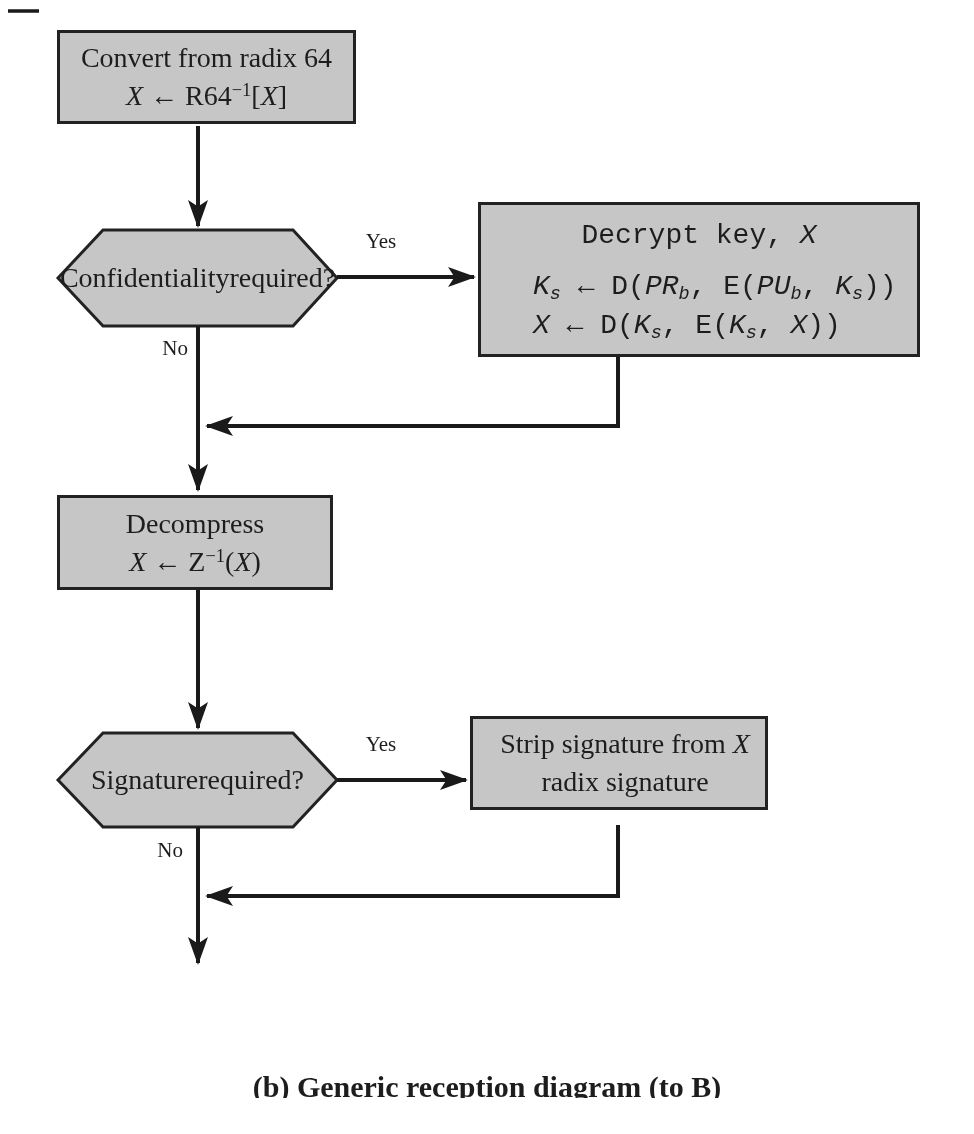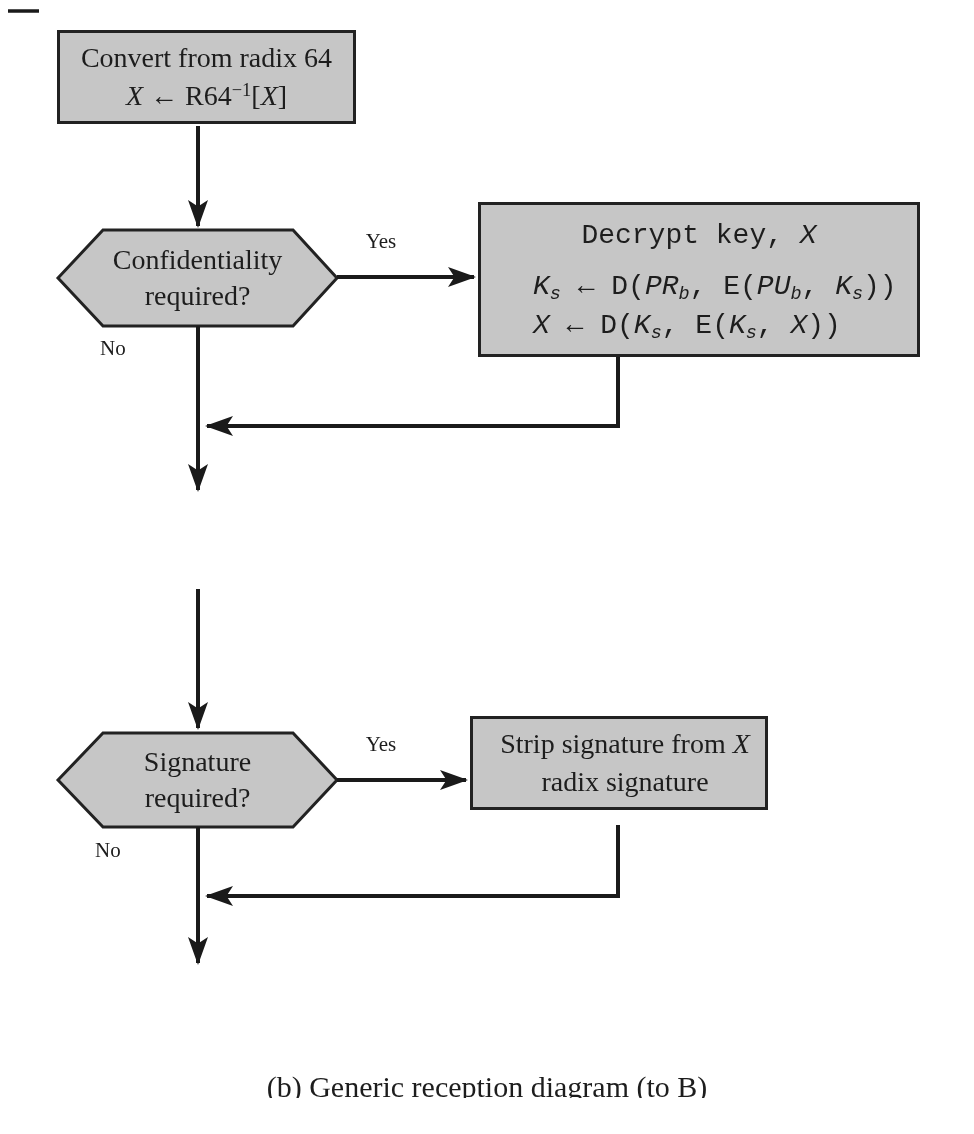--- a/index.html
+++ b/index.html
@@ -17,28 +17,28 @@
     position:absolute;box-sizing:border-box;
     background:var(--node-fill,#c6c6c6);
     border:3px solid var(--node-border,#222222);
     display:flex;flex-direction:column;align-items:center;justify-content:center;
     font-size:28px;line-height:1.34;text-align:center;
   }
   .node.decrypt{justify-content:flex-start;align-items:stretch;padding:12px 8px 8px 8px;font-family:Liberation Mono, monospace;}
   .decrypt-title{text-align:center;}
   .decrypt-formulas{margin-top:13px;padding-left:44px;text-align:left;}
   .hexlabel{
-    position:absolute;display:flex;flex-direction:column;align-items:center;justify-content:center;
+    position:absolute;display:flex;flex-direction:row;align-items:center;justify-content:center;
     font-size:28px;line-height:1.3;text-align:center;pointer-events:none;
   }
   .edge-label{position:absolute;font-size:21px;}
-  .edge-label.no{font-family:Liberation Serif, serif;}
+  .edge-label.no{text-align:right;font-family:Liberation Serif, serif;}
   .caption{
     position:absolute;left:0;right:0;top:1070px;text-align:center;
-    font-weight:normal;font-size:30px;
+    font-weight:bold;font-size:30px;
   }
   .rt-i{font-style:italic;}
   .rt-sub{font-style:italic;font-size:66%;vertical-align:-0.28em;}
   .rt-sup{font-size:66%;vertical-align:0.5em;}
 </style>
 </head>
 <body>
 
 <div class="canvas">
 
@@ -78,20 +78,24 @@
   </div>
 
   <div class="node decrypt" style="left:478px;top:202px;width:442px;height:155px;">
     <div class="decrypt-title"><span class="rt-r">Decrypt key, </span><span class="rt-i">X</span></div>
     <div class="decrypt-formulas">
       <div><span class="rt-i">K</span><span class="rt-sub">s</span><span class="rt-r"> ← D(</span><span class="rt-i">PR</span><span class="rt-sub">b</span><span class="rt-r">, E(</span><span class="rt-i">PU</span><span class="rt-sub">b</span><span class="rt-r">, </span><span class="rt-i">K</span><span class="rt-sub">s</span><span class="rt-r">))</span></div>
       <div><span class="rt-i">X</span><span class="rt-r"> ← D(</span><span class="rt-i">K</span><span class="rt-sub">s</span><span class="rt-r">, E(</span><span class="rt-i">K</span><span class="rt-sub">s</span><span class="rt-r">, </span><span class="rt-i">X</span><span class="rt-r">))</span></div>
     </div>
   </div>
 
+  <div class="node" style="left:57px;top:495px;width:276px;height:95px;">
+    <div>Decompress</div>
+    <div><span class="rt-i">X</span><span class="rt-r"> ← Z</span><span class="rt-sup">−1</span><span class="rt-r">(</span><span class="rt-i">X</span><span class="rt-r">)</span></div>
+  </div>
 
   <div class="hexlabel" style="left:58px;top:733px;width:279px;height:94px;">
     <div>Signature</div>
     <div>required?</div>
   </div>
 
   <div class="node" style="left:470px;top:716px;width:298px;height:94px;padding-left:12px;">
     <div><span class="rt-r">Strip signature from </span><span class="rt-i">X</span></div>
     <div>radix signature</div>
   </div>

